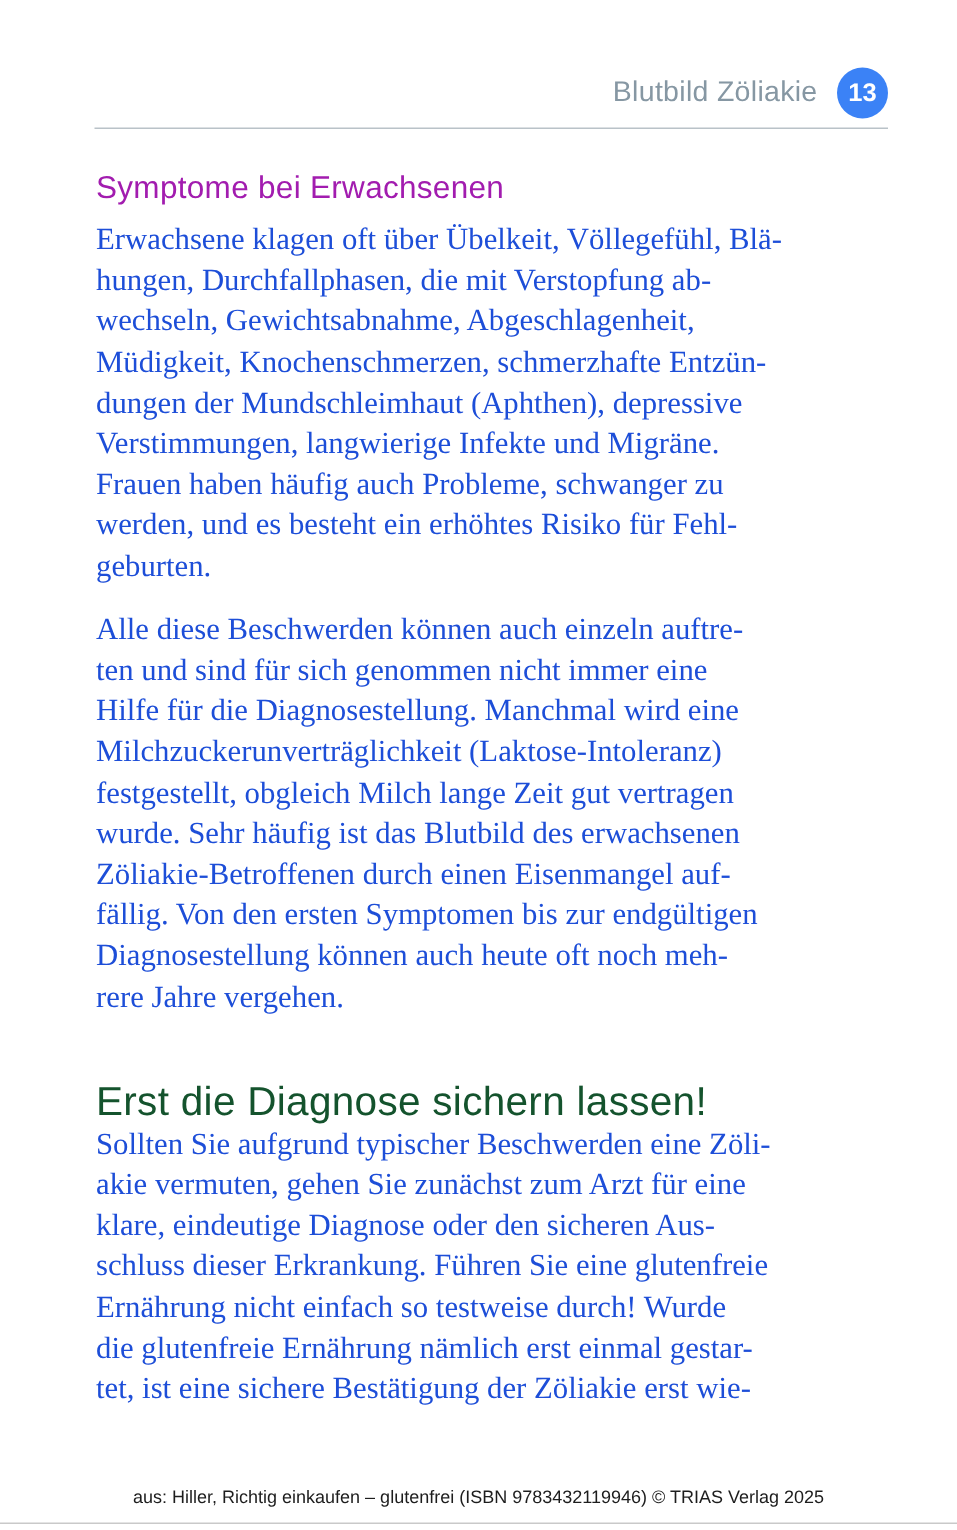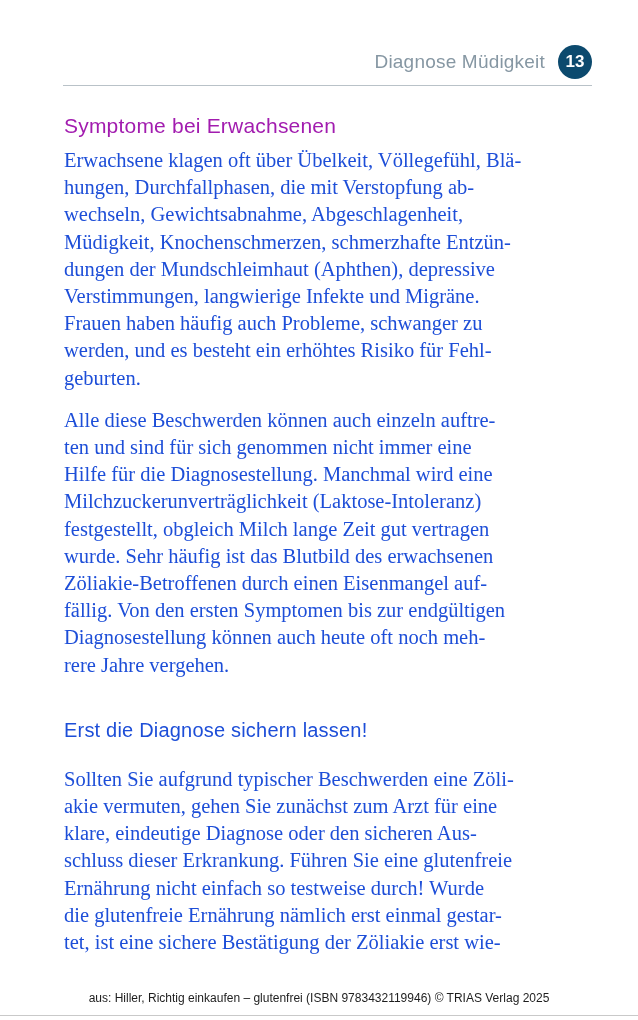--- a/index.html
+++ b/index.html
@@ -26,21 +26,21 @@
   .header-title {
     font-family: "Liberation Sans", sans-serif;
     font-size: 19px;
     color: #8697a3;
     letter-spacing: 0.2px;
   }
   .page-number-badge {
     width: 34px;
     height: 34px;
     border-radius: 50%;
-    background: #0c4a6e;
+    background: #3b82f6;
     color: #ffffff;
     display: flex;
     align-items: center;
     justify-content: center;
     font-family: "Liberation Sans", sans-serif;
     font-size: 17px;
     font-weight: bold;
     flex: 0 0 auto;
   }
   .header-rule {
@@ -67,25 +67,24 @@
   }
   .body-para {
     font-size: 20.5px;
     line-height: 27.2px;
     color: #1d4ed8;
     white-space: pre-line;
     margin-bottom: 15px;
   }
   .red-heading {
     font-family: "Liberation Sans", sans-serif;
-    font-size: 20px;
+    font-size: 27px;
     font-weight: normal;
-    color: #1d4ed8;
+    color: #14532d;
     margin-top: 40px;
-    margin-bottom: 24px;
     letter-spacing: 0.2px;
   }
   .page-footer {
     position: absolute;
     bottom: 15px;
     left: 0;
     right: 0;
     text-align: center;
     font-family: "Liberation Sans", sans-serif;
     font-size: 12px;
@@ -99,21 +98,21 @@
     height: 1px;
     background: #c9c9c9;
   }
 </style>
 </head>
 <body>
 
 <div class="page">
 
   <header class="page-header">
-    <span class="header-title">Diagnose Müdigkeit</span>
+    <span class="header-title">Blutbild Zöliakie</span>
     <span class="page-number-badge">
       <span>13</span>
     </span>
   </header>
 
   <div class="header-rule"></div>
 
   <main class="content">
 
     <h2 class="section-heading">Symptome bei Erwachsenen</h2>

